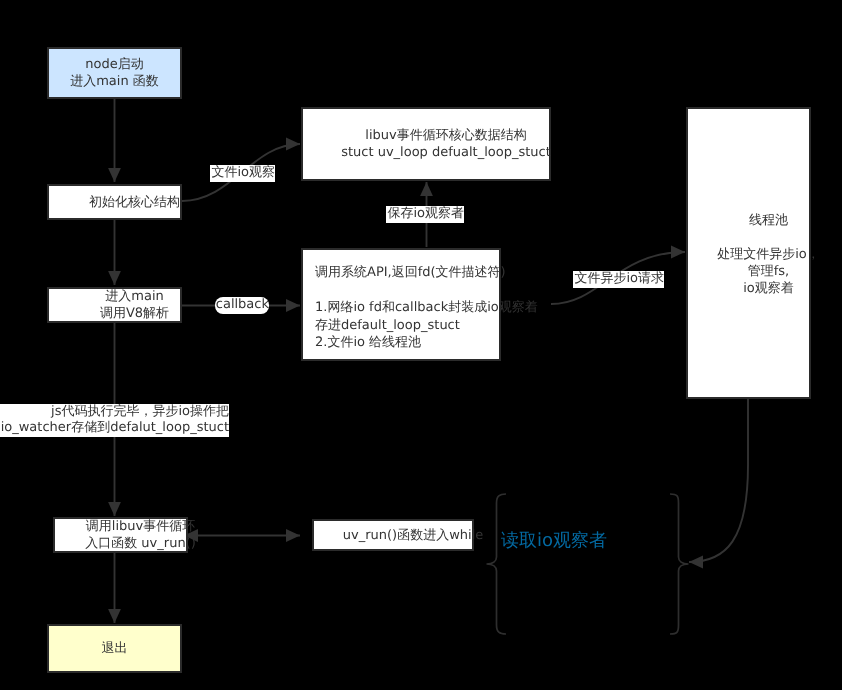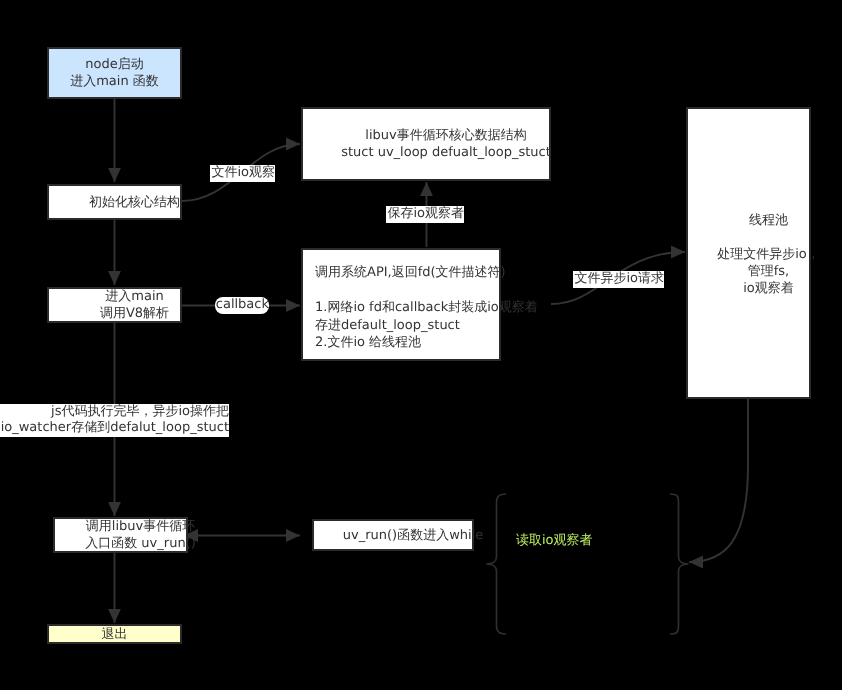--- a/index.html
+++ b/index.html
@@ -7,21 +7,21 @@
   #stage{position:relative;width:842px;height:690px;background:#000;transform:translateZ(0);}
   svg.layer{position:absolute;left:0;top:0;width:842px;height:690px;}
   .node{position:absolute;box-sizing:border-box;border:2px solid #2b2b2b;
         display:flex;align-items:center;justify-content:center;text-align:center;
         color:#333;font-size:13px;line-height:17px;white-space:pre;will-change:transform;}
   .node.white{background:#fff;padding-left:40px;}
   .node.blue{background:#cce5ff;}
   .node.yellow{background:#ffffcc;}
   .elabel{position:absolute;background:#fff;color:#333;font-size:13px;line-height:16px;
           white-space:pre;text-align:right;box-sizing:border-box;will-change:transform;}
-  .note-text{position:absolute;color:#bef264;font-size:13px;line-height:16px;white-space:pre;will-change:transform;margin-left:15px;}
+  .note-text{position:absolute;color:#0369a1;font-size:18px;line-height:16px;white-space:pre;will-change:transform;}
   .node.nodeleft{text-align:left;justify-content:flex-start;align-items:flex-start;}
 </style>
 </head>
 <body>
 
 <div id="stage">
 
   <svg class="layer" viewBox="0 0 842 690">
     <defs>
       <marker id="ah" markerWidth="16" markerHeight="14" refX="14" refY="7" orient="auto" markerUnits="userSpaceOnUse">
@@ -54,21 +54,21 @@
 进入main 函数</div>
 
   <div class="node white" style="left:47px;top:184px;width:135px;height:36px;">初始化核心结构</div>
 
   <div class="node white" style="left:47px;top:287px;width:135px;height:36px;">进入main
 调用V8解析</div>
 
   <div class="node white" style="left:53px;top:517px;width:135px;height:36px;">调用libuv事件循环
 入口函数 uv_run()</div>
 
-  <div class="node yellow" style="left:47px;top:624px;width:135px;height:20px;">退出</div>
+  <div class="node yellow" style="left:47px;top:624px;width:135px;height:49px;">退出</div>
 
   <div class="node white" style="left:301px;top:107px;width:250px;height:74px;">libuv事件循环核心数据结构
 stuct uv_loop defualt_loop_stuct</div>
 
   <div class="node white nodeleft" style="left:301px;top:248px;width:200px;height:113px;padding:14px 12px;line-height:17.5px;">调用系统API,返回fd(文件描述符)
 
 1.网络io fd和callback封装成io观察着
 存进default_loop_stuct
 2.文件io 给线程池</div>
 

